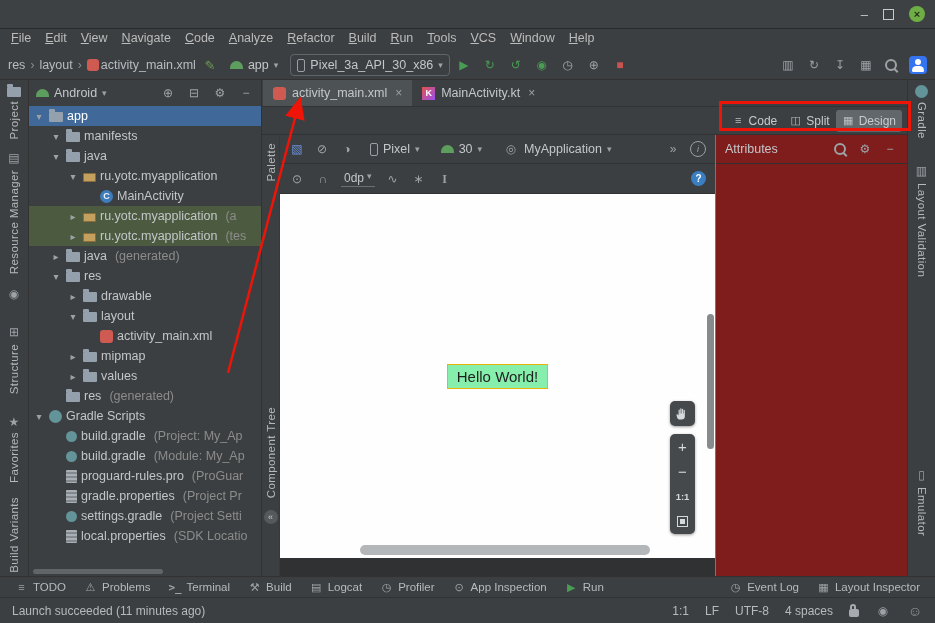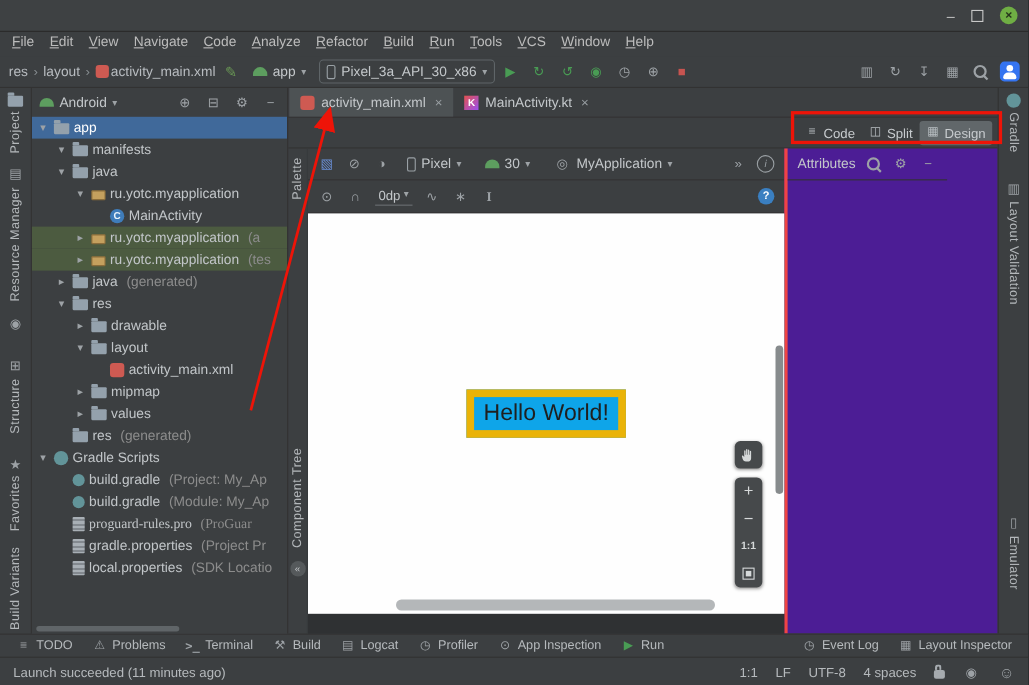--- a/index.html
+++ b/index.html
@@ -120,33 +120,33 @@
   .strip-circle{margin-top:12px;width:14px;height:14px;border-radius:50%;background:#55595b;color:#c6c9cb;font-size:9px;
                 display:flex;align-items:center;justify-content:center}
   .design-inner{flex:1;display:flex;flex-direction:column;min-width:0}
   .dtb1{height:28px;flex:none;border-bottom:1px solid #323232;display:flex;align-items:center;gap:9px;padding:0 9px;
         font-size:12.5px;color:#c3c7ca}
   .dtb2{height:29px;flex:none;border-bottom:1px solid #323232;display:flex;align-items:center;gap:10px;padding:0 9px}
   .margin-dd{display:flex;gap:3px;font-size:12px;color:#c3c7ca;border-bottom:1px solid #6a6f72;padding:1px 3px}
 
   .canvas-wrap{flex:1;position:relative;background:#2f3133;min-height:0}
   .canvas{position:absolute;left:0;top:0;right:0;bottom:18px;background:#fefefe;display:flex;align-items:center;justify-content:center}
-  .hello{border:7px solid #eab308;padding:3px 9px;color:#1f1f1f;font-size:21px;background:#0ea5e9}
+  .hello{border:1px solid #eab308;padding:3px 9px;color:#1f1f1f;font-size:15px;background:#86efac}
   .vscroll{position:absolute;right:1px;top:120px;width:7px;height:135px;background:#7a7e81;border-radius:4px;opacity:.9}
   .hscroll{position:absolute;left:80px;bottom:21px;width:290px;height:10px;background:#b4b7b9;border-radius:5px}
   .zoom-hand{position:absolute;right:20px;top:207px;width:25px;height:25px;background:#46494b;border-radius:5px;
              display:flex;align-items:center;justify-content:center;box-shadow:0 1px 3px rgba(0,0,0,.4)}
   .zoom-panel{position:absolute;right:20px;top:240px;width:25px;background:#46494b;border-radius:5px;
               display:flex;flex-direction:column;box-shadow:0 1px 3px rgba(0,0,0,.4)}
   .zoom-btn{height:25px;display:flex;align-items:center;justify-content:center;color:#d6d9da;font-size:15px}
   .zoom-11{font-size:9.5px;font-weight:bold}
   .fit-ic{width:11px;height:11px;border:1.5px solid #d6d9da;box-sizing:border-box;position:relative;display:inline-block}
   .fit-ic::after{content:'';position:absolute;inset:2px;background:#d6d9da}
 
-  .right-panel{width:191px;flex:none;border-left:3px solid #ef4444;display:flex;flex-direction:row;background:#4c1d95}
+  .right-panel{width:191px;flex:none;border-left:1px solid #ef4444;display:flex;flex-direction:column;background:#7f1d1d}
   .attr-header{height:28px;flex:none;border-bottom:1px solid #323232;display:flex;align-items:center;gap:9px;padding:0 9px}
   .attr-title{font-size:12.5px;color:#c3c7ca;flex:1}
   .attr-body{flex:1}
 
   
   .bottombar{height:20px;flex:none;border-top:1px solid #323232;display:flex;align-items:center;padding:0 6px;
              font-size:11.5px;color:#b6babd;background:#3c3f41}
   #bb-left,#bb-right{display:flex;height:100%}
   #bb-right{margin-left:auto}
   .tool-btn{display:flex;align-items:center;gap:5px;padding:0 9px;height:100%}
@@ -361,31 +361,37 @@
             <span class="ic gradle sm"></span>
             <span class="tree-label">build.gradle</span>
             <span class="tree-suffix">(Project: My_Ap</span>
           </div>
           <div class="tree-row" style="padding-left: 21px;">
             <span class="tree-chev"></span>
             <span class="ic gradle sm"></span>
             <span class="tree-label">build.gradle</span>
             <span class="tree-suffix">(Module: My_Ap</span>
           </div>
-          <div class="tree-row" style="padding-left: 21px; font-family: Liberation Serif, serif;">
+          <div class="tree-row" style="padding-left: 21px;">
             <span class="tree-chev"></span>
             <span class="ic page page-props"></span>
             <span class="tree-label">proguard-rules.pro</span>
             <span class="tree-suffix">(ProGuar</span>
           </div>
           <div class="tree-row" style="padding-left: 21px;">
             <span class="tree-chev"></span>
             <span class="ic page page-props"></span>
             <span class="tree-label">gradle.properties</span>
             <span class="tree-suffix">(Project Pr</span>
+          </div>
+          <div class="tree-row" style="padding-left: 21px;">
+            <span class="tree-chev"></span>
+            <span class="ic gradle sm"></span>
+            <span class="tree-label">settings.gradle</span>
+            <span class="tree-suffix">(Project Setti</span>
           </div>
           <div class="tree-row" style="padding-left: 21px;">
             <span class="tree-chev"></span>
             <span class="ic page page-props"></span>
             <span class="tree-label">local.properties</span>
             <span class="tree-suffix">(SDK Locatio</span>
           </div>
         </div>
       <div class="panel-hscroll"></div>
     </div>

